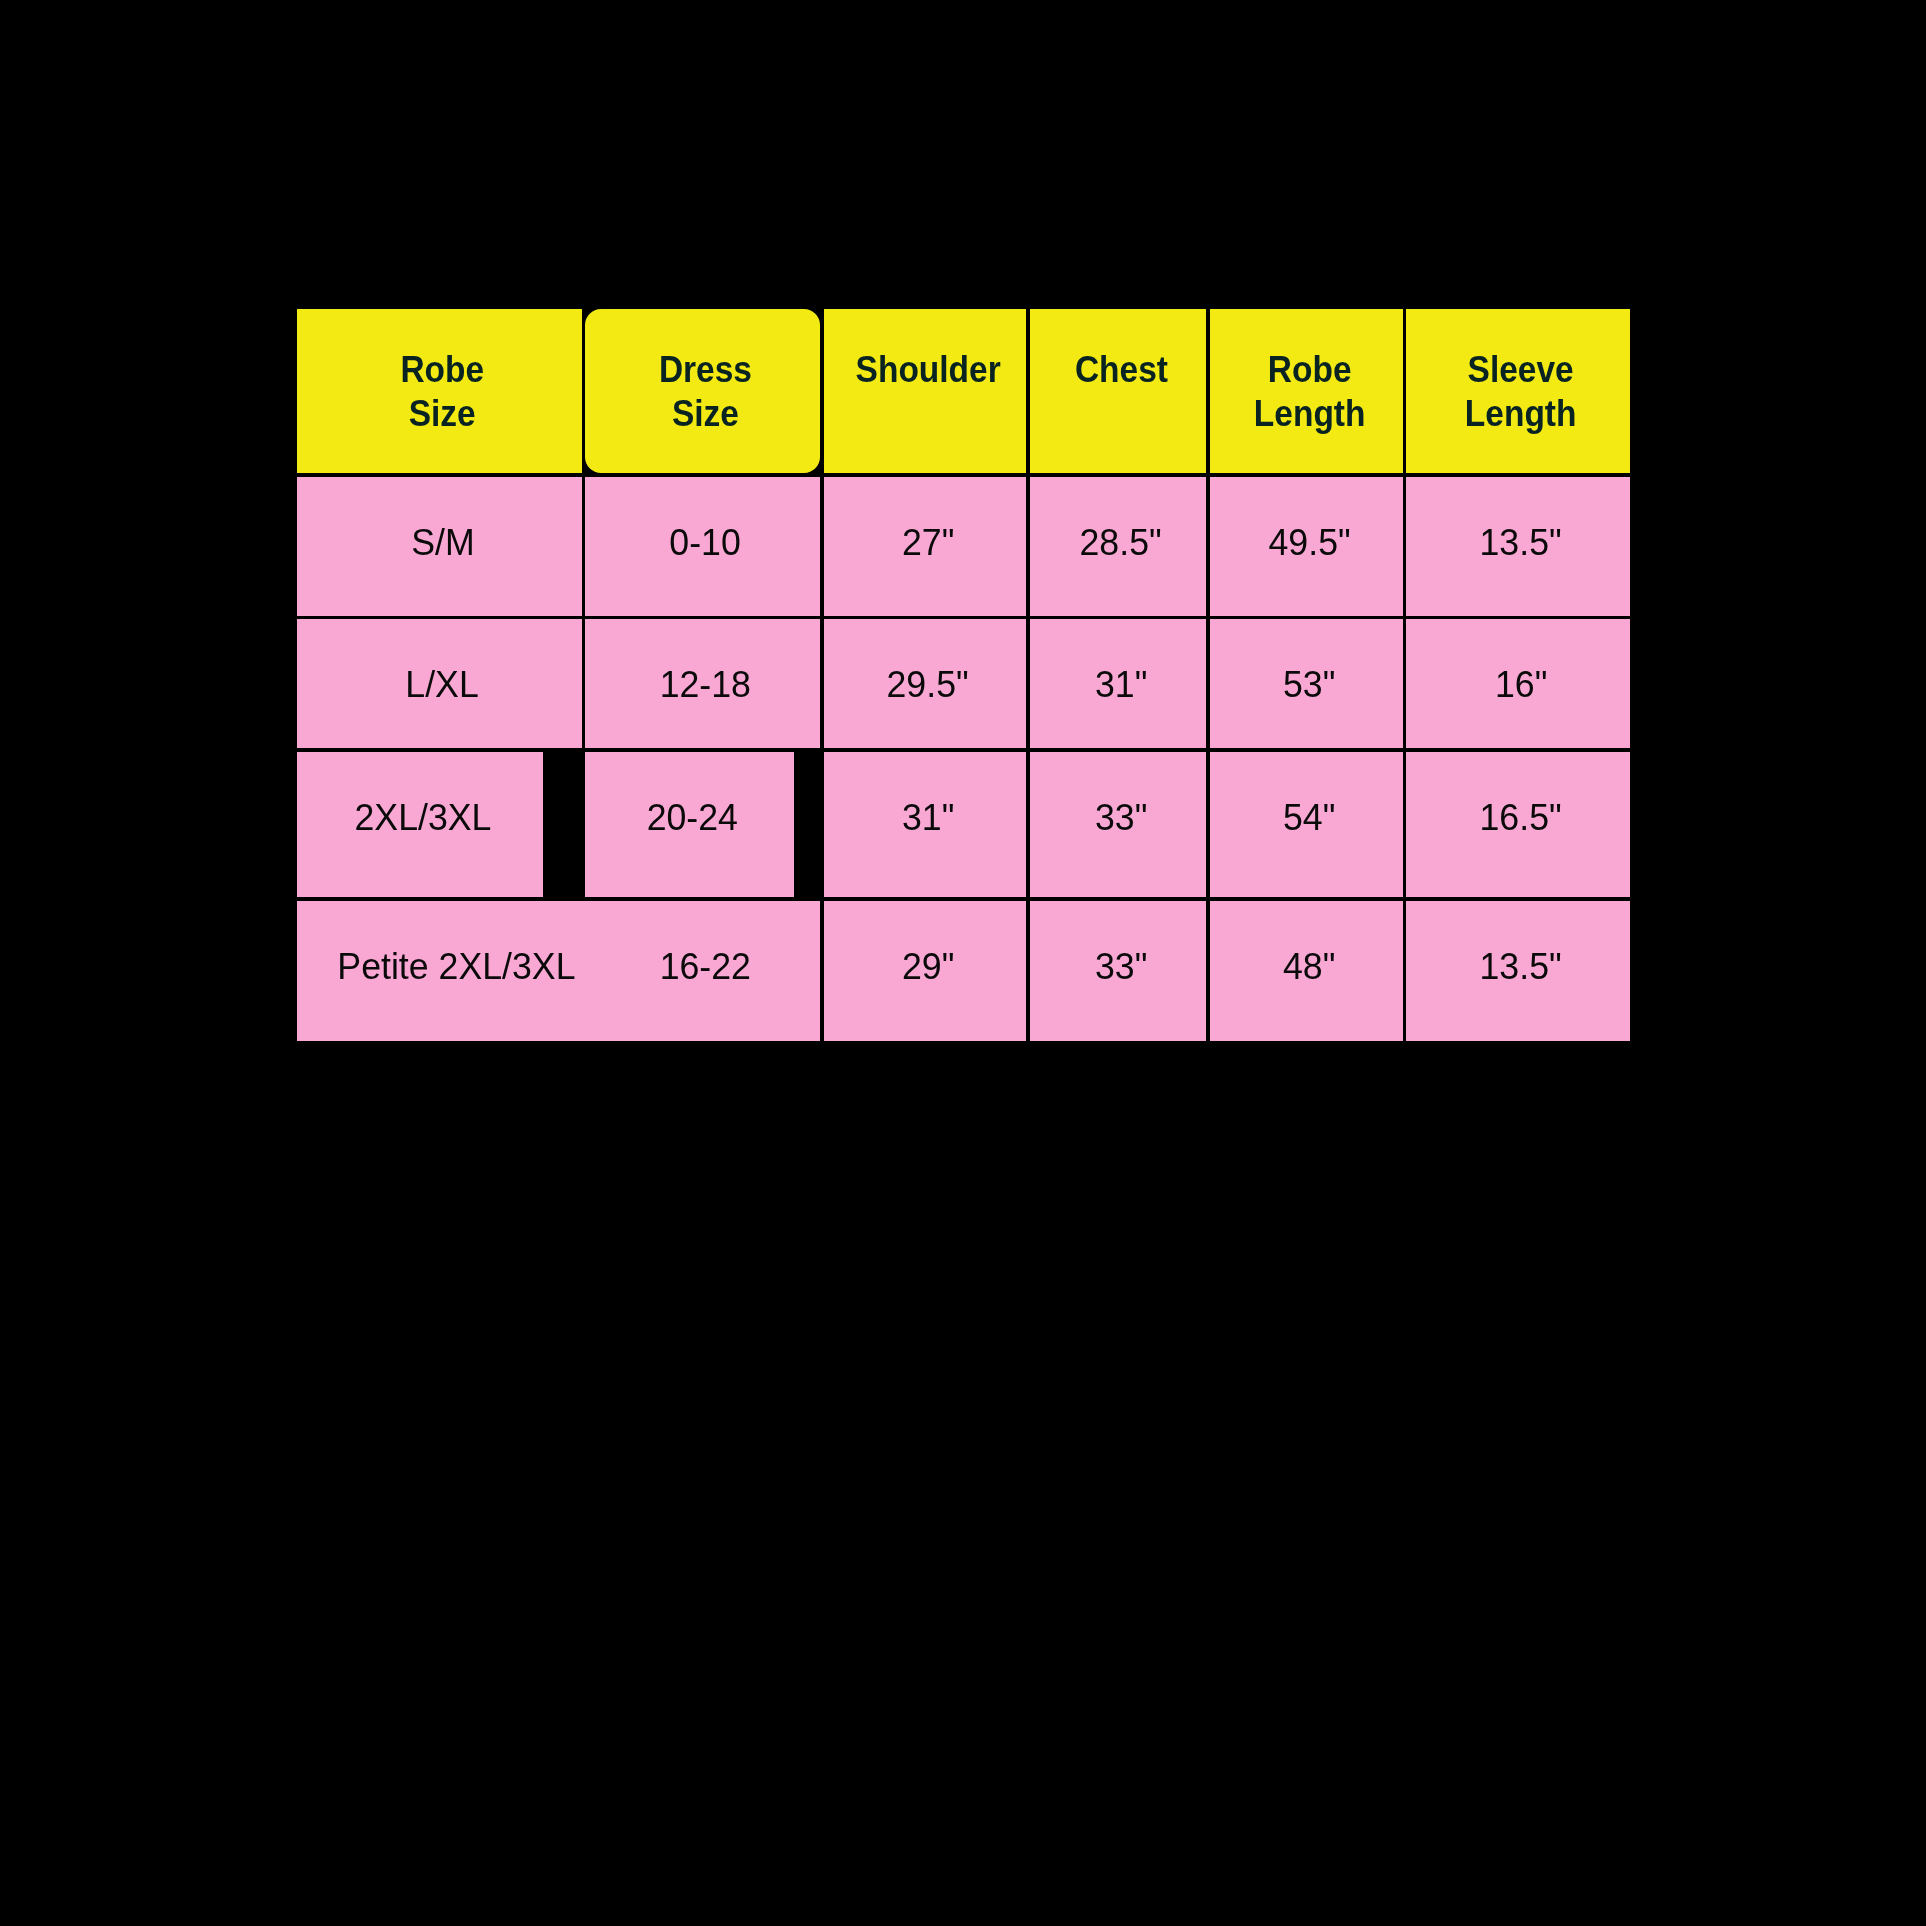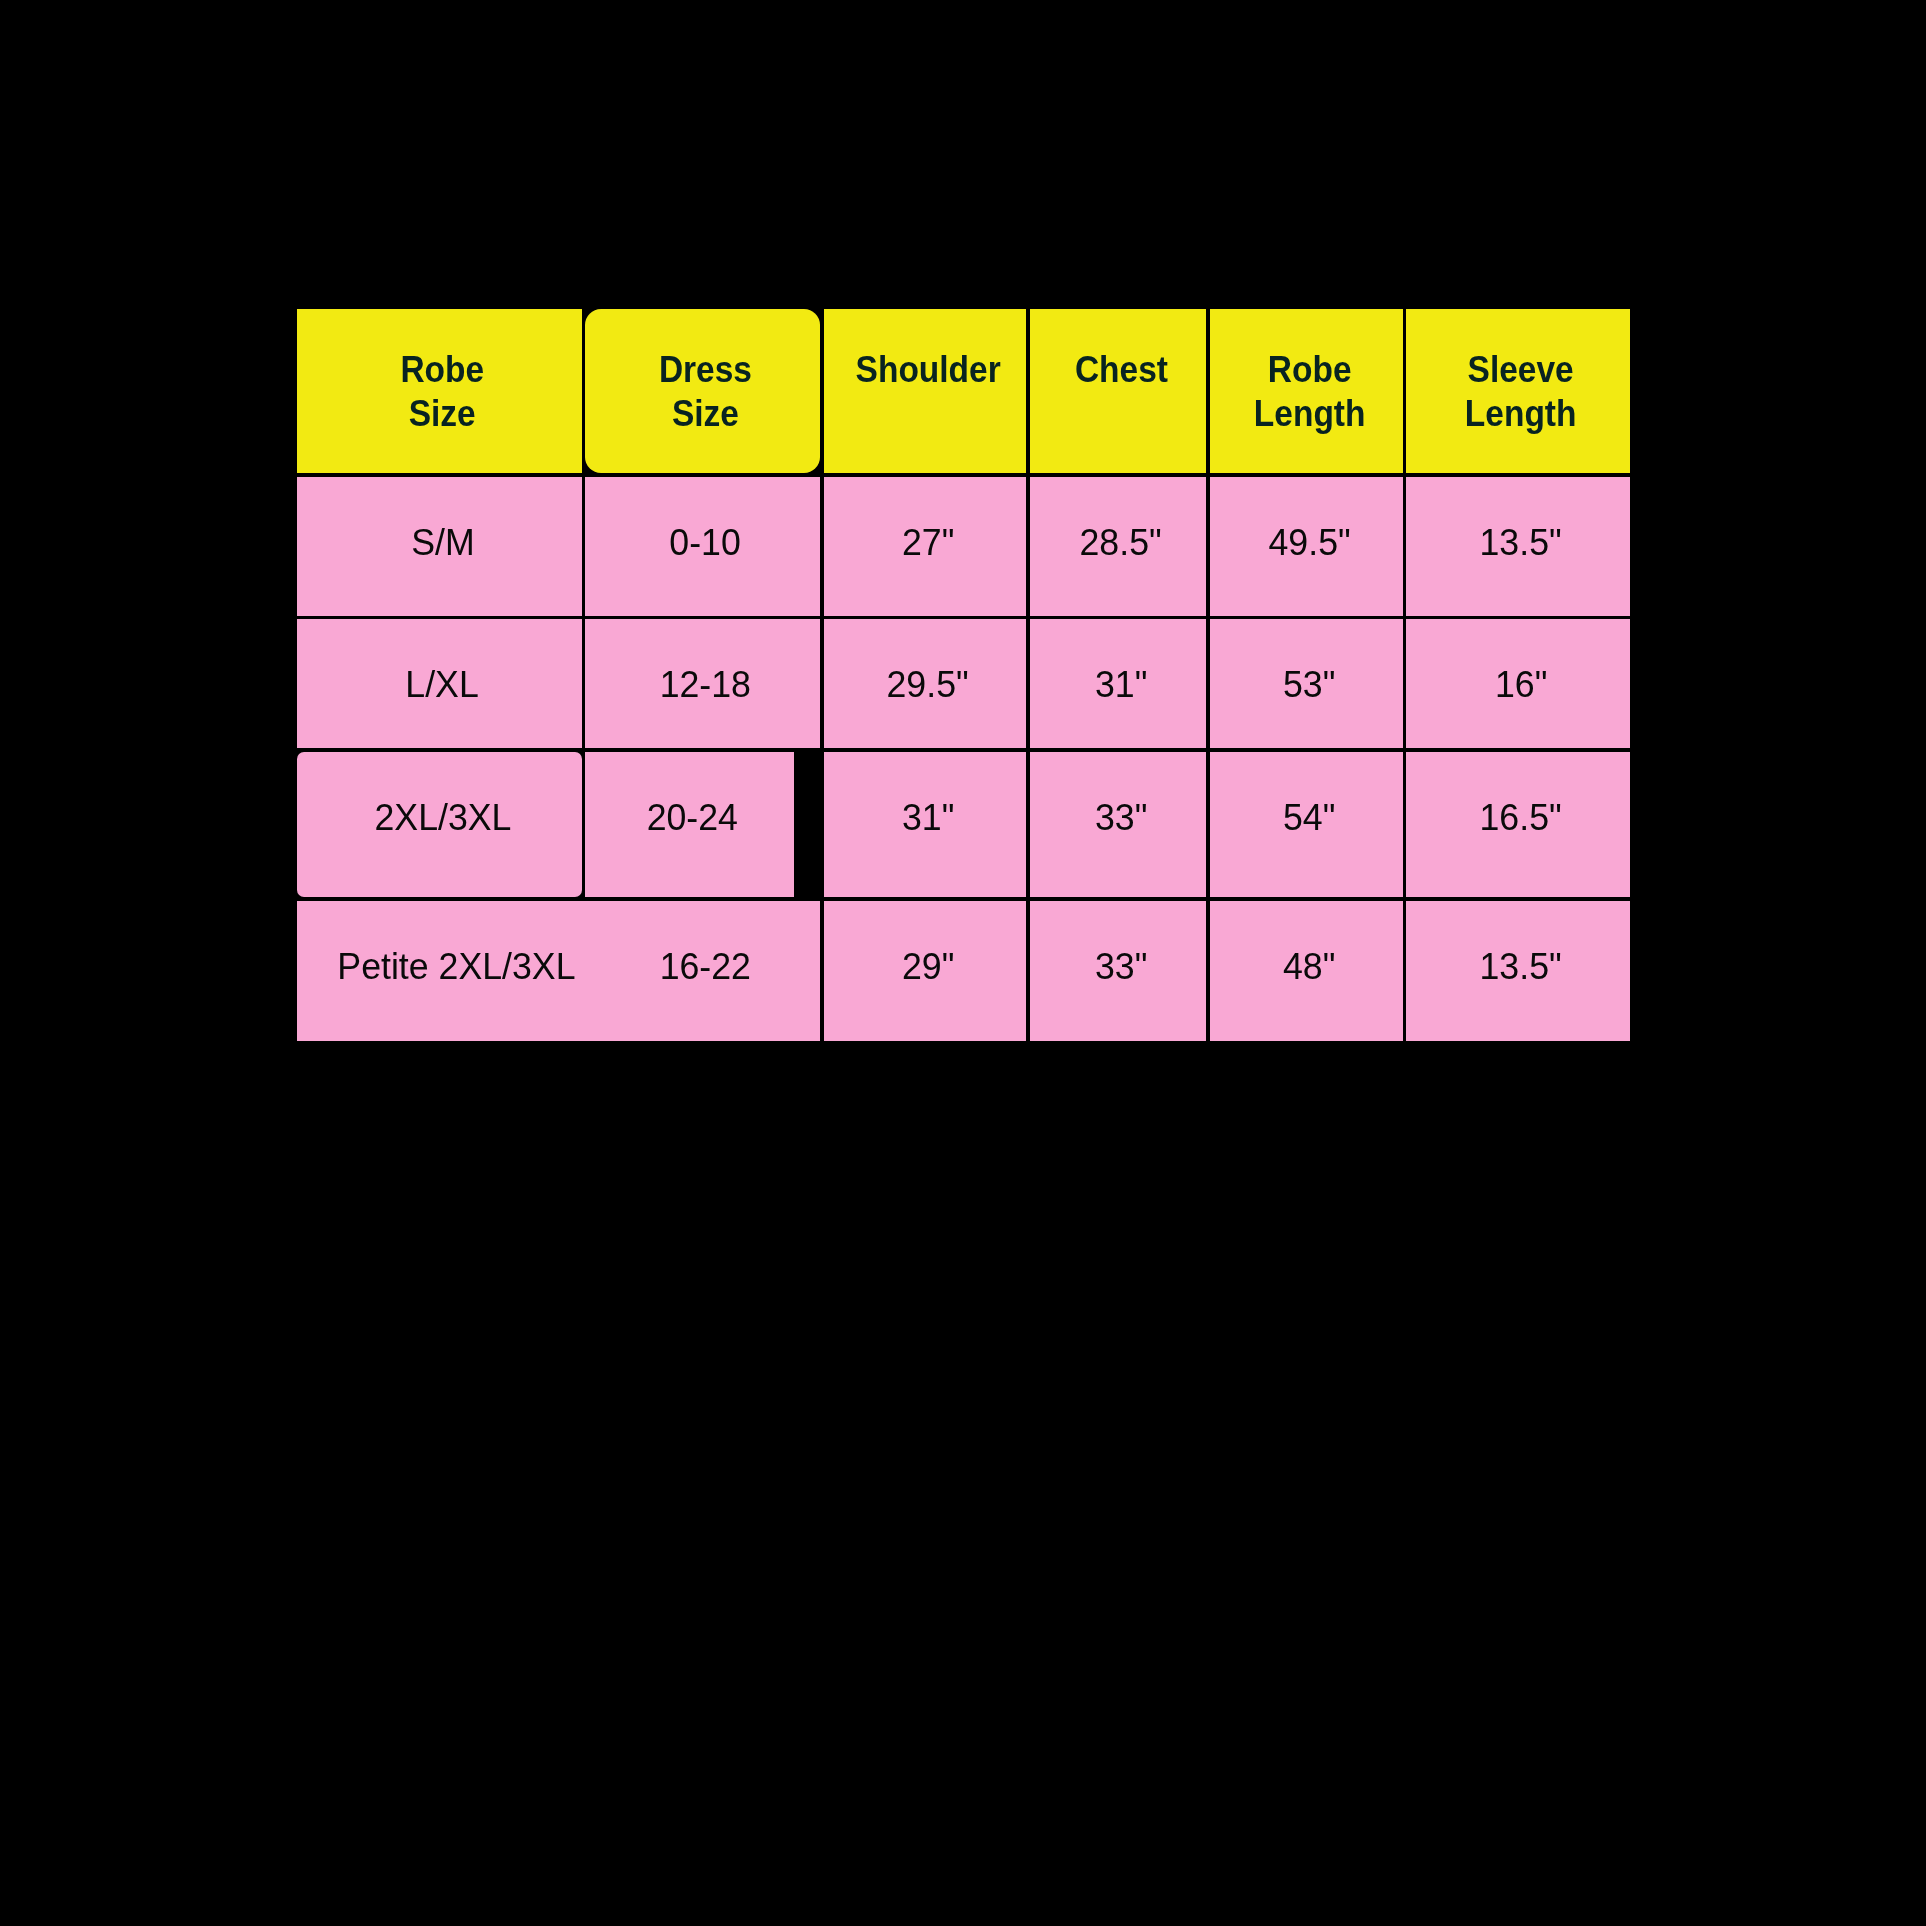--- a/index.html
+++ b/index.html
@@ -112,21 +112,21 @@
     <div class="cell body" style="left: 733px; top: 310px; width: 176px; height: 129px;">
         <span class="txt">31"</span>
       </div>
     <div class="cell body" style="left: 913px; top: 310px; width: 193px; height: 129px;">
         <span class="txt">53"</span>
       </div>
     <div class="cell body" style="left: 1109px; top: 310px; width: 224px; height: 129px;">
         <span class="txt">16"</span>
       </div>
 
-    <div class="cell body" style="left:0px;top:443px;width:285px;height:145px;border-radius:7px;">
+    <div class="cell body" style="left:0px;top:443px;width:246px;height:145px;">
         <span class="txt">2XL/3XL</span>
       </div>
     <div class="cell body" style="left:288px;top:443px;width:209px;height:145px;">
         <span class="txt">20-24</span>
       </div>
     <div class="cell body" style="left: 527px; top: 443px; width: 202px; height: 145px;">
         <span class="txt">31"</span>
       </div>
     <div class="cell body" style="left:733px;top:443px;width:176px;height:145px;">
         <span class="txt">33"</span>

